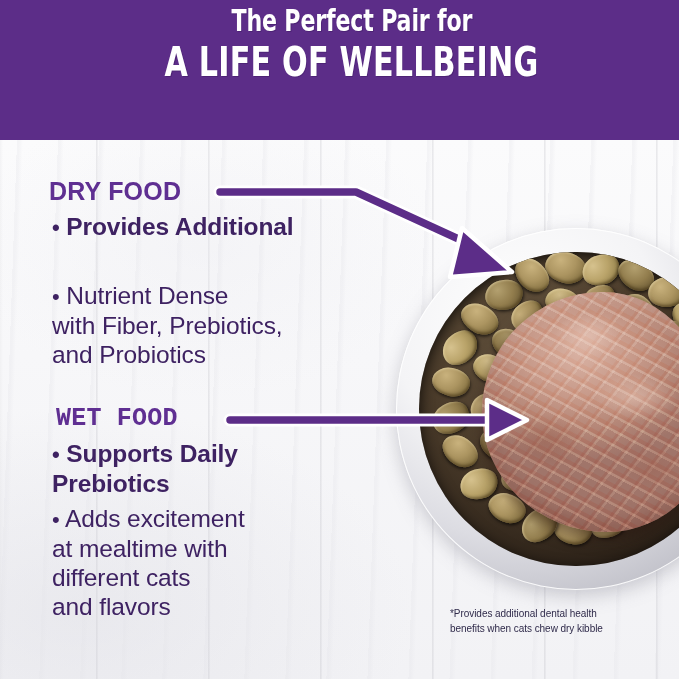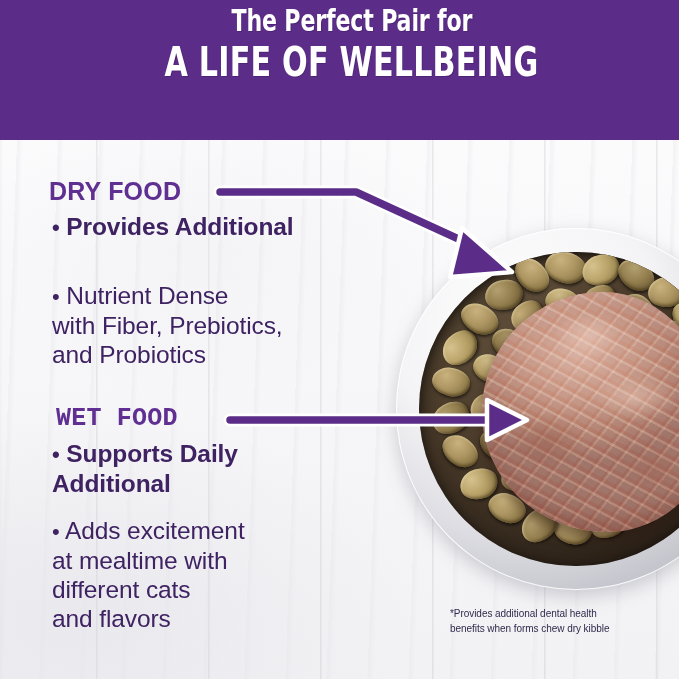--- a/index.html
+++ b/index.html
@@ -188,21 +188,21 @@
     font-weight: normal;
     letter-spacing: -0.1px;
   }
   .bullet .dot { font-size: 22px; }
 
   #dry-head  { position:absolute; left:49px; top:37px; }
   #dry-b1    { position:absolute; left:52px; top:72px;  width:330px;font-weight:bold; }
   #dry-b2    { position:absolute; left:52px; top:141px; width:336px; }
   #wet-head  { position:absolute; left:56px; top:264px;font-family:Liberation Mono, monospace; }
   #wet-b1    { position:absolute; left:52px; top:299px; width:330px;font-weight:bold; }
-  #wet-b2    { position:absolute; left:52px; top:376px; width:330px; }
+  #wet-b2    { position:absolute; left:52px; top:364px; width:330px; }
 
   .footnote {
     position: absolute;
     left: 450px; top: 606px;
     width: 210px;
     color: #2F2A4A;
     font-size: 10px;
     line-height: 15px;
     letter-spacing: -0.05px;
   }
@@ -299,30 +299,30 @@
       <span>Nutrient Dense</span><br>
       <span>with Fiber, Prebiotics,</span><br>
       <span>and Probiotics</span>
     </div>
 
     <div class="sec-head" id="wet-head">WET FOOD</div>
 
     <div class="bullet" id="wet-b1">
       <span class="dot">•</span>
       <span>Supports Daily</span><br>
-      <span>Additional</span>
+      <span>Prebiotics</span>
     </div>
 
     <div class="bullet" id="wet-b2">
       <span class="dot">•</span>
       <span>Adds excitement</span><br>
       <span>at mealtime with</span><br>
       <span>different cats</span><br>
       <span>and flavors</span>
     </div>
   </div>
 
   <div class="footnote">
     <span>*Provides additional dental health</span><br>
-    <span>benefits when forms chew dry kibble</span>
+    <span>benefits when cats chew dry kibble</span>
   </div>
 
 </div>
 
 </body></html>

